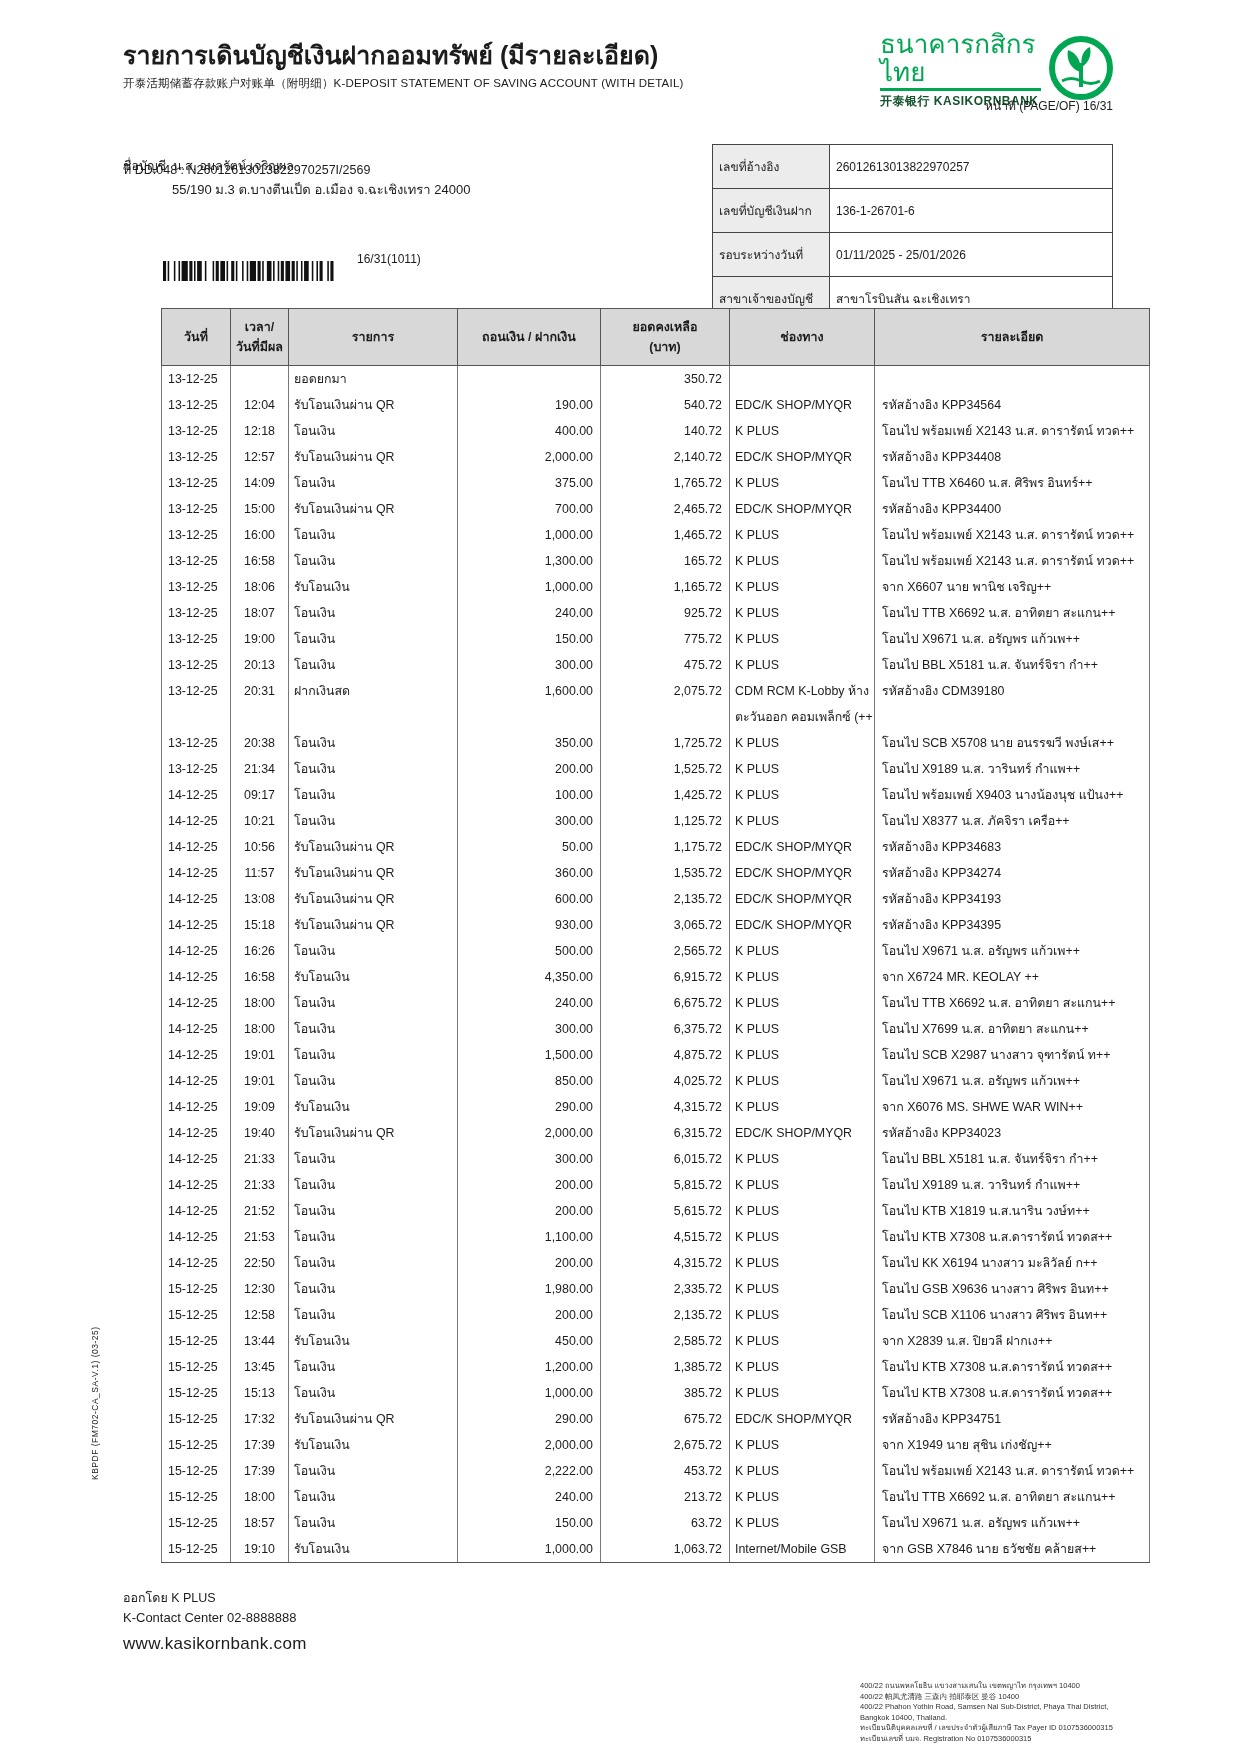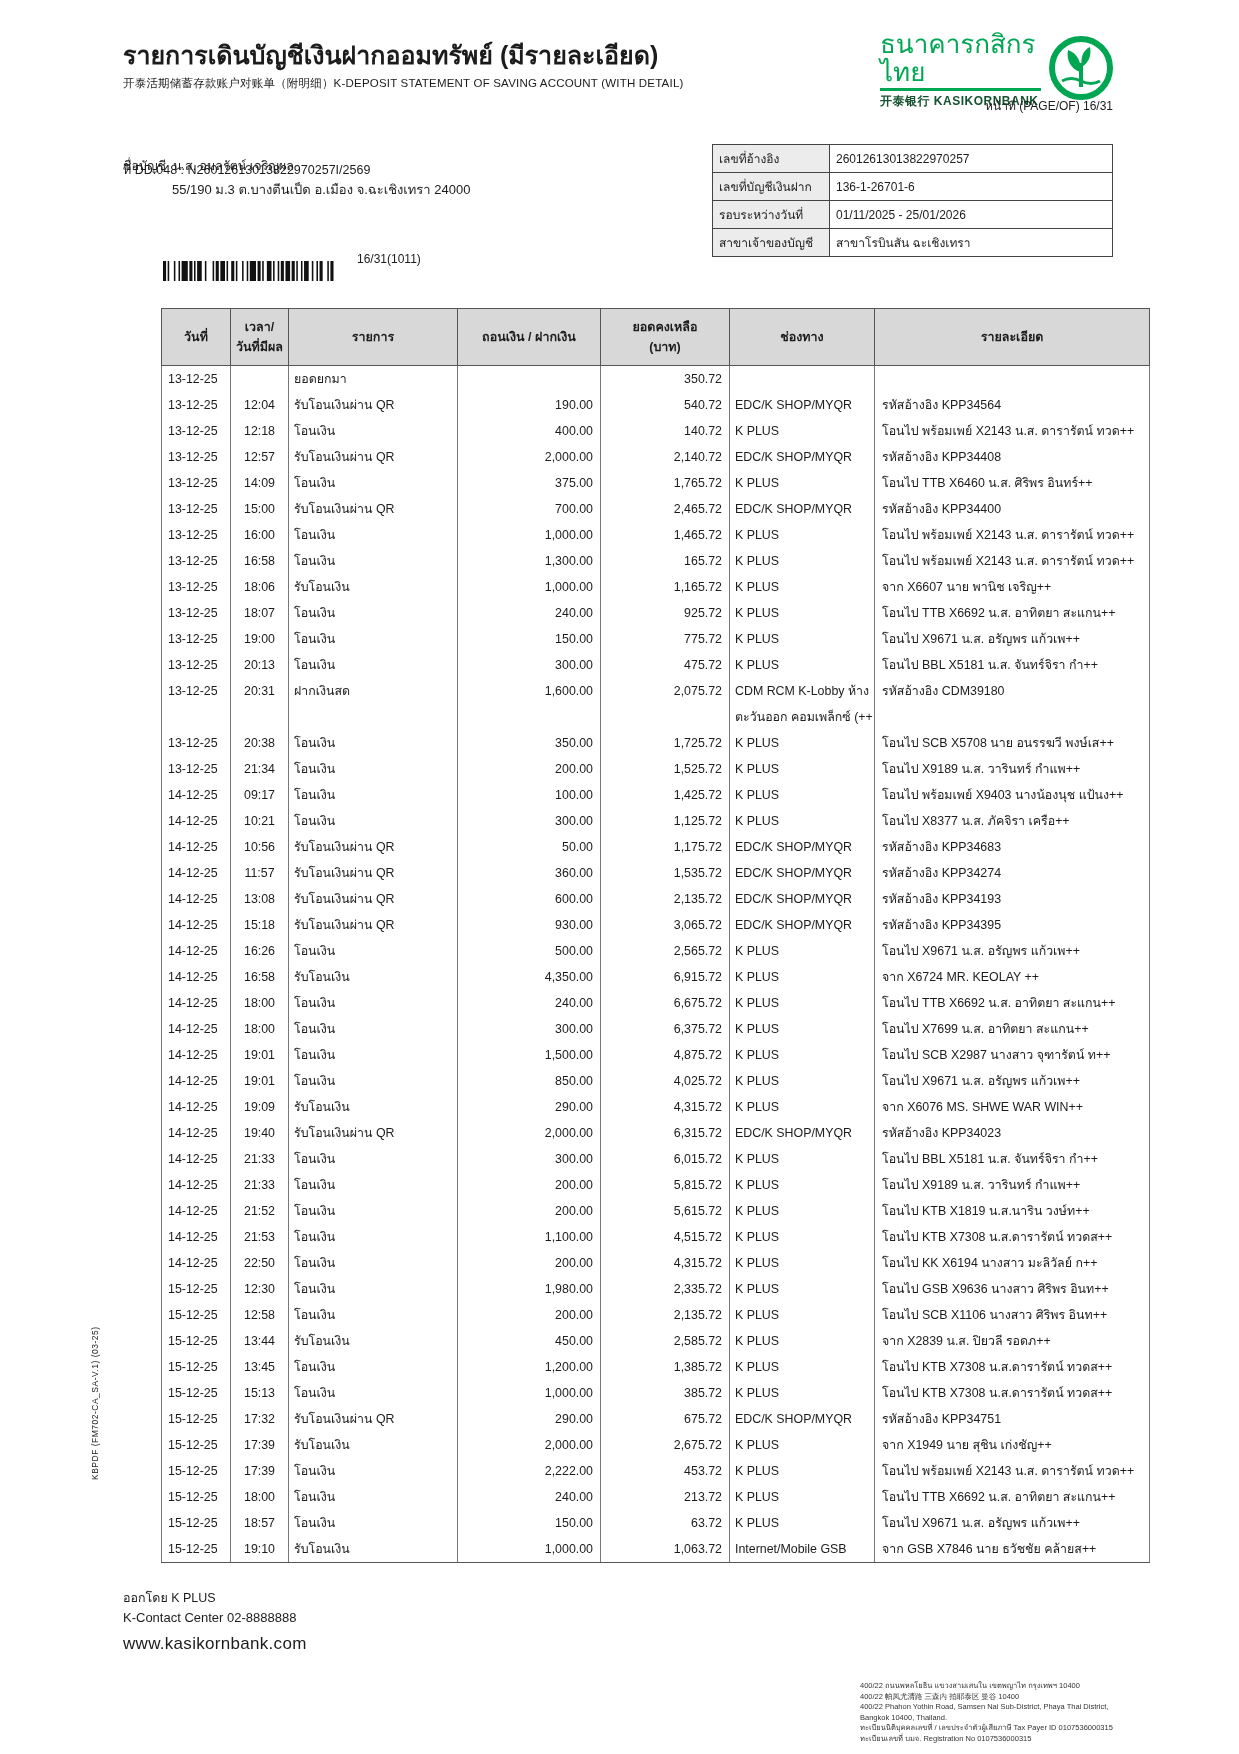--- a/index.html
+++ b/index.html
@@ -18,21 +18,21 @@
   .logo-block{position:absolute;left:880px;top:30px;width:233px;display:flex;align-items:center;justify-content:flex-end;gap:8px;}
   .logo-text{text-align:left;}
   .bank-th{font-size:26px;font-weight:normal;line-height:28px;}
   .bank-sub{font-size:12px;font-weight:bold;border-top:3px solid;margin-top:2px;padding-top:2px;letter-spacing:.5px;white-space:nowrap;}
   .page-label{position:absolute;top:96px;left:813px;width:300px;text-align:right;font-size:12px;}
   .doc-no{position:absolute;left:123px;top:126px;font-size:12.5px;margin-top:34px;}
   .acct-name{position:absolute;left:123px;top:156px;font-size:12.5px;}
   .acct-addr{position:absolute;left:160px;top:179px;font-size:13px;margin-left:12px;}
   
   .info-box{position:absolute;left:712px;top:144px;width:401px;border-collapse:collapse;table-layout:fixed;}
-  .info-box td{border:1px solid #444;font-size:12px;height:27px;padding:0 6px;overflow:hidden;white-space:nowrap;}
+  .info-box td{border:1px solid #444;font-size:12px;height:27px;padding:8px 6px;overflow:hidden;white-space:nowrap;}
   .info-box td.lbl{width:104px;background:#ececec;}
   
   .barcode-row{position:absolute;left:163px;top:261px;}
   .barcode-label{position:absolute;left:357px;top:252px;font-size:12px;}
   
   .txn{position:absolute;left:125px;top:308px;width:988px;border-collapse:collapse;table-layout:fixed;margin-left:36px;}
   .txn th{
     background:#d8d8d8;border:1px solid #555;
     font-size:12.5px;font-weight:bold;height:56px;padding:0 2px;vertical-align:middle;
   }
@@ -586,21 +586,21 @@
         </tr>
         <tr>
           <td class="td-date">15-12-25</td>
           <td class="td-time">13:44</td>
           <td class="td-item">รับโอนเงิน</td>
           <td class="td-amt">450.00</td>
           <td class="td-bal">2,585.72</td>
           <td class="td-ch">
             <div>K PLUS</div>
           </td>
-          <td class="td-det">จาก X2839 น.ส. ปิยวลี รอดภ++</td>
+          <td class="td-det">จาก X2839 น.ส. ปิยวลี ฝากเง++</td>
         </tr>
         <tr>
           <td class="td-date">15-12-25</td>
           <td class="td-time">13:45</td>
           <td class="td-item">โอนเงิน</td>
           <td class="td-amt">1,200.00</td>
           <td class="td-bal">1,385.72</td>
           <td class="td-ch">
             <div>K PLUS</div>
           </td>

